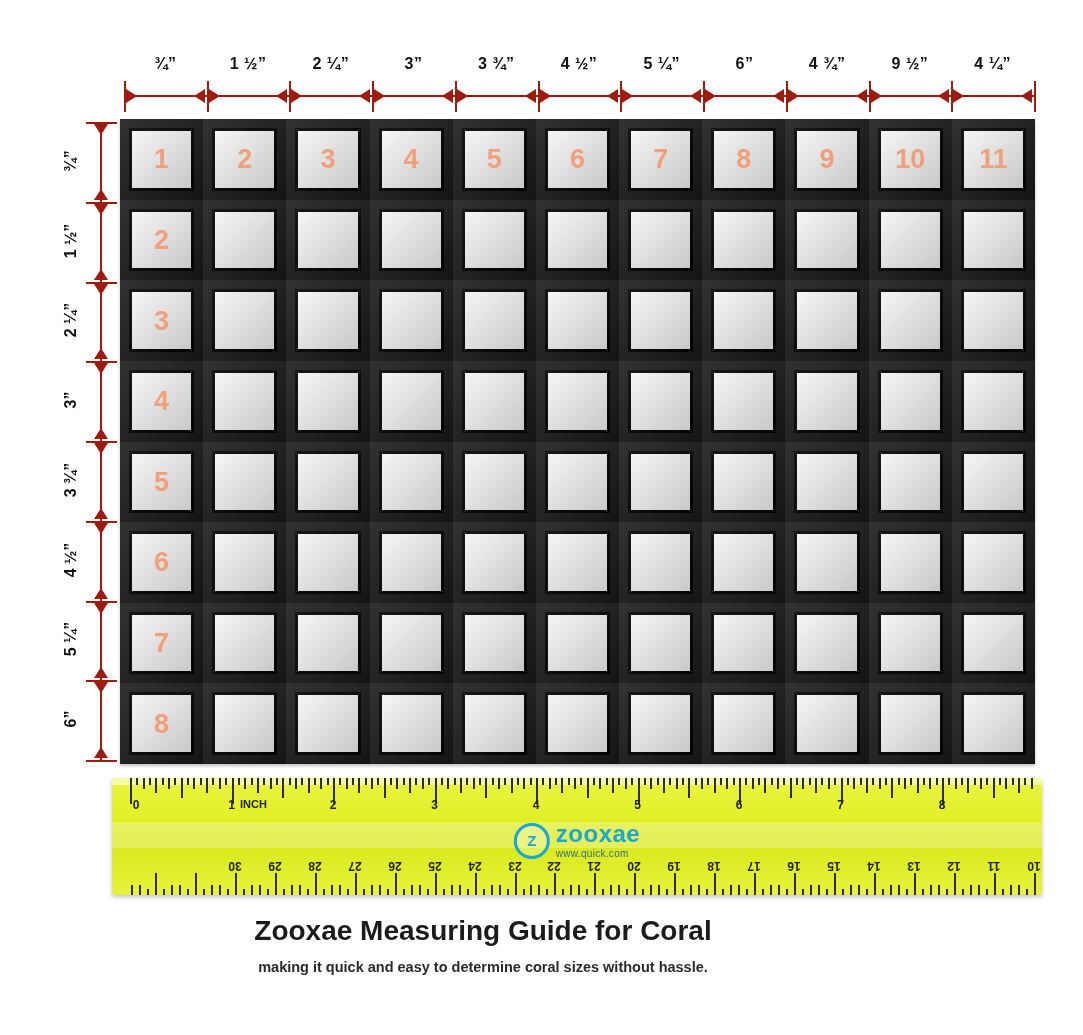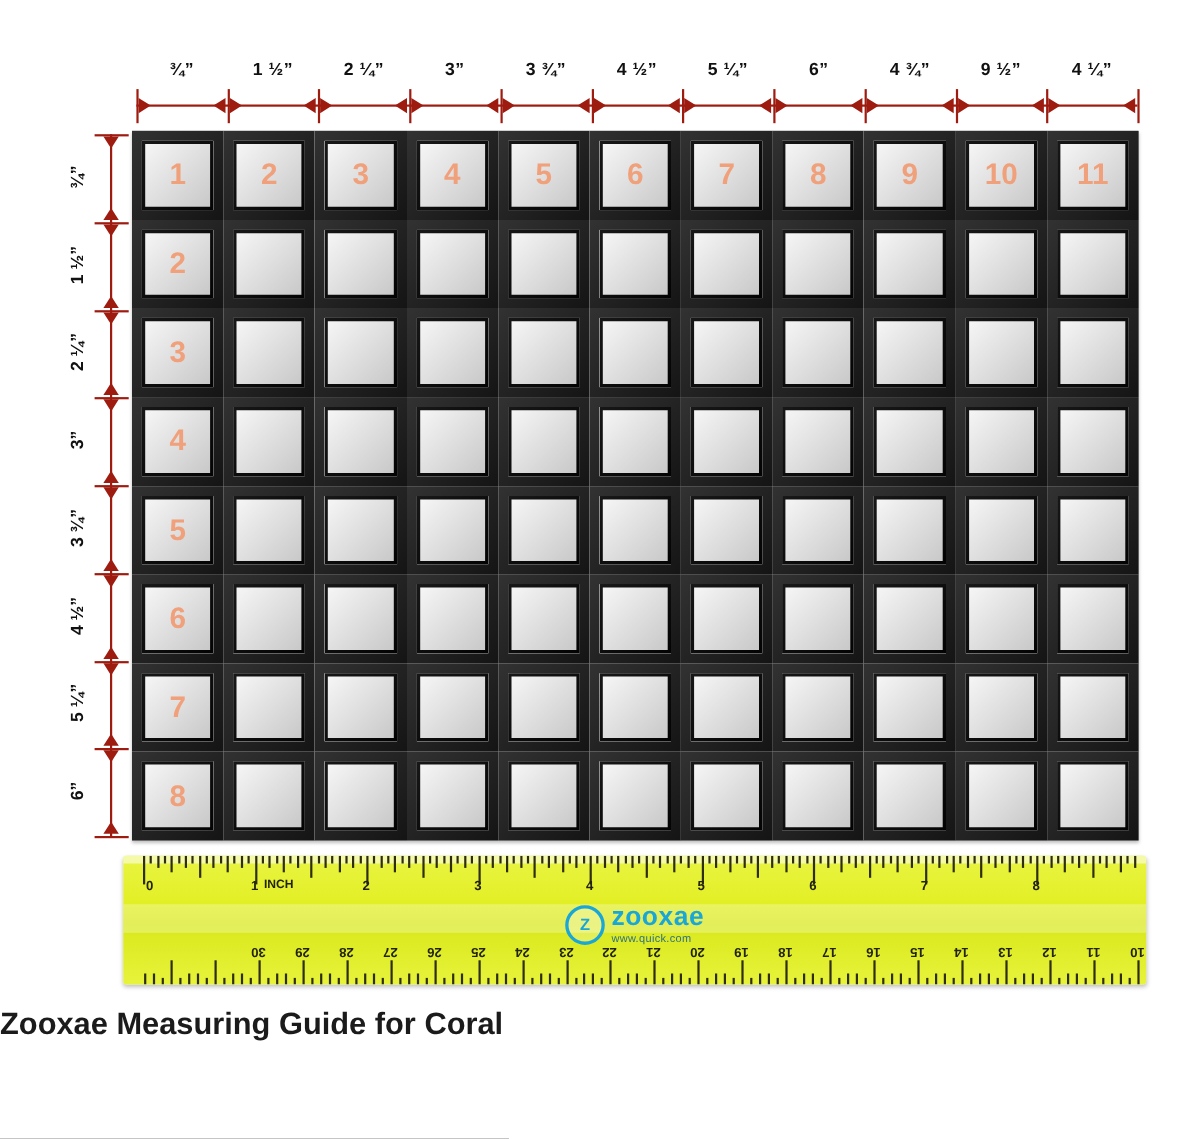--- a/index.html
+++ b/index.html
@@ -261,21 +261,21 @@
     letter-spacing: .3px;
     margin-top: 2px;
   }
 
   
   .caption {
     position: absolute;
     left: 0;
     top: 915px;
     width: 966px;
-    text-align: left;
+    text-align: center;
   }
   .caption-title {
     font-size: 28px;
     font-weight: 700;
     color: #1b1b1b;
     margin-bottom: 10px;
   }
   .caption-line {
     font-size: 14.5px;
     font-weight: 700;
@@ -814,15 +814,16 @@
       <div class="logo-mark">Z</div>
       <div>
         <div class="logo-text">zooxae</div>
         <div class="logo-sub">www.quick.com</div>
       </div>
     </div>
   </div>
 
   <div class="caption">
     <div class="caption-title">Zooxae Measuring Guide for Coral</div>
+    <div class="caption-line">making it quick and easy to determine coral sizes without hassle.</div>
   </div>
 
 </div>
 
 </body></html>

